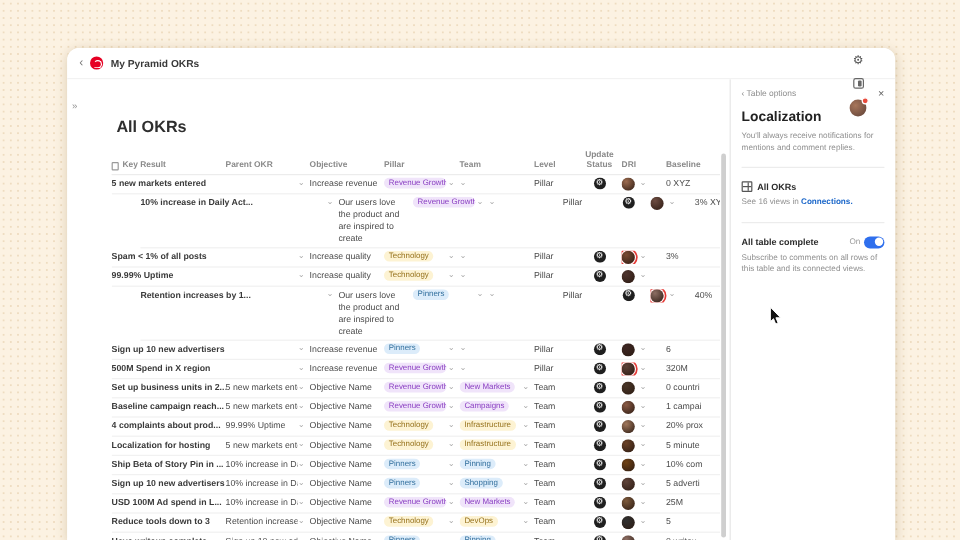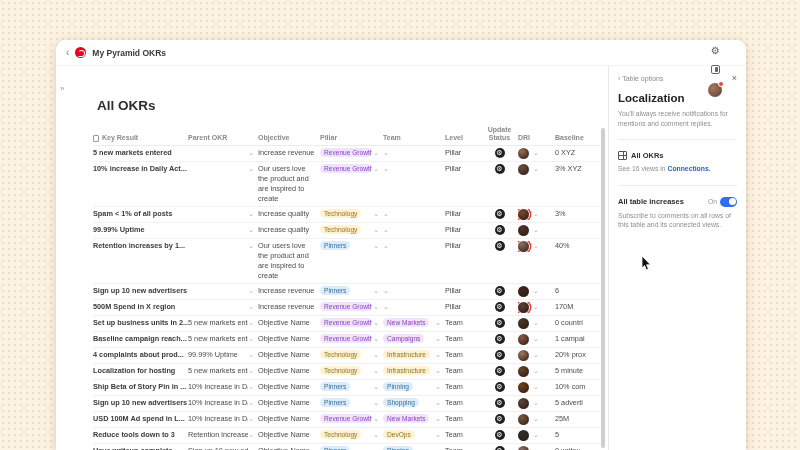--- a/index.html
+++ b/index.html
@@ -46,21 +46,21 @@
   .thead, .trow { display:grid;
     grid-template-columns:95px 70px 62px 63px 62px 40px 33px 37px 45px; }
   .thead { align-items:end; padding-bottom:3px; border-bottom:1px solid #ececec;
     color:#8a8a8a; font-size:7px; font-weight:600; }
   .th { padding-right:4px; line-height:1.15;}
   .th-status { text-align:center; }
   .th-kr { display:flex; align-items:center; gap:3px;}
   .kr-type-ic { width:6px; height:7px; border:1px solid #9a9a9a; border-radius:1px; flex:0 0 auto;}
   .tbody { height:330px; overflow:hidden; }
   .trow { border-bottom:1px solid #f1f1f1; min-height:15px; align-items:start; padding:2px 0;}
-  .trow.tall { min-height:36px; }
+  .trow.tall { min-height:36px;margin-left:24px; }
   .cell { font-size:7.3px; color:#4b4b4b; line-height:10px; padding-right:4px;
     overflow:hidden; white-space:nowrap; cursor:pointer;}
   .c-kr { font-weight:bold; color:#3a3a3a; text-overflow:clip;}
   .c-obj { white-space:normal; line-height:10px;}
   .with-caret { display:flex; justify-content:space-between; align-items:flex-start;}
   .caret { color:#aaa; font-size:7px; flex:0 0 auto; line-height:10px;}
   .badge { display:inline-block; font-size:6.6px; line-height:9px; padding:0 4px;
     border-radius:6px; max-width:52px; overflow:hidden; white-space:nowrap;}
   .c-status { display:flex; justify-content:center;}
   .status-gear { width:10px; height:10px; border-radius:50%; background:#1f1f1f; color:#fff;
@@ -306,21 +306,21 @@
               <span class="caret">⌄</span>
             </div>
     <div class="cell"><span>Pillar</span></div>
     <div class="cell c-status">
               <span class="status-gear">⚙</span>
             </div>
     <div class="cell c-dri">
               <span class="avatar ring" style="background: radial-gradient(circle at 35% 30%, rgb(93, 64, 55), rgb(43, 26, 18));"></span>
               <span class="caret">⌄</span>
             </div>
-    <div class="cell"><span>170M</span></div>
+    <div class="cell"><span>320M</span></div>
   </div>
 
   <div class="trow">
     <div class="cell c-kr"><span>Set up business units in 2...</span></div>
     <div class="cell with-caret">
               <span style="overflow:hidden;white-space:nowrap;">5 new markets enter</span>
               <span class="caret">⌄</span>
             </div>
     <div class="cell c-obj"><span>Objective Name</span></div>
     <div class="cell with-caret">
@@ -565,21 +565,21 @@
     <h2>Localization</h2>
     <p>You'll always receive notifications for mentions and comment replies.</p>
     <hr class="pdiv">
     <div class="view-row">
       <span class="grid-ic"></span>
       <span class="view-name">All OKRs</span>
     </div>
     <p><span>See 16 views in</span> <span class="link">Connections.</span></p>
     <hr class="pdiv">
     <div class="cmt-row">
-      <span class="cmt-title">All table increases</span>
+      <span class="cmt-title">All table complete</span>
       <span class="on-label">On</span>
       <span class="toggle"></span>
     </div>
     <p>Subscribe to comments on all rows of this table and its connected views.</p>
   </div>
 
 </div>
 
 <svg class="cursor" width="12" height="16" viewBox="0 0 12 16">
   <polygon points="1,0 1,12 3.6,9.6 5.4,14 7.4,13.1 5.6,8.8 9.5,8.8" fill="#111" stroke="#fff" stroke-width="0.8"></polygon>

